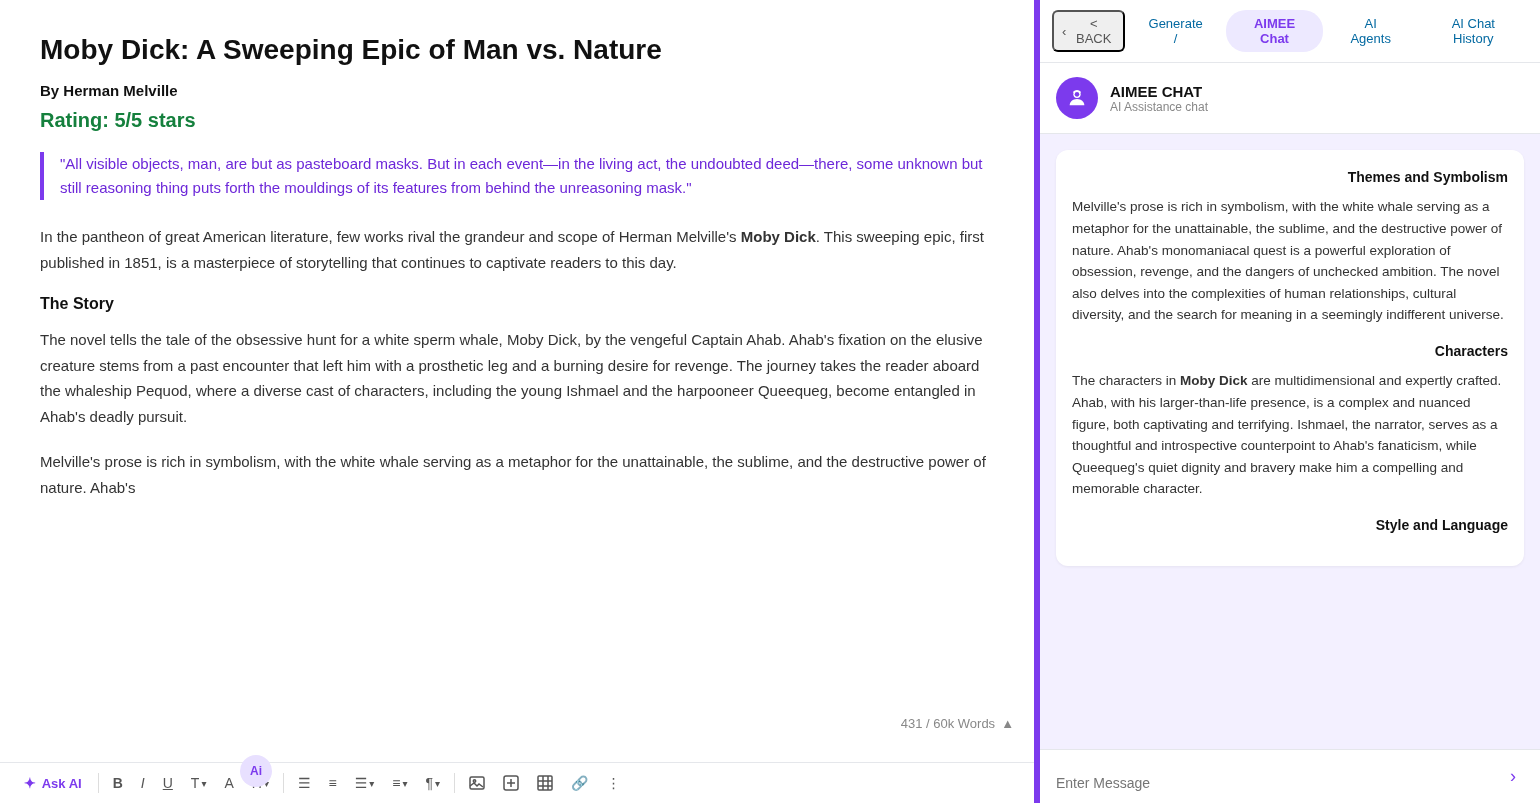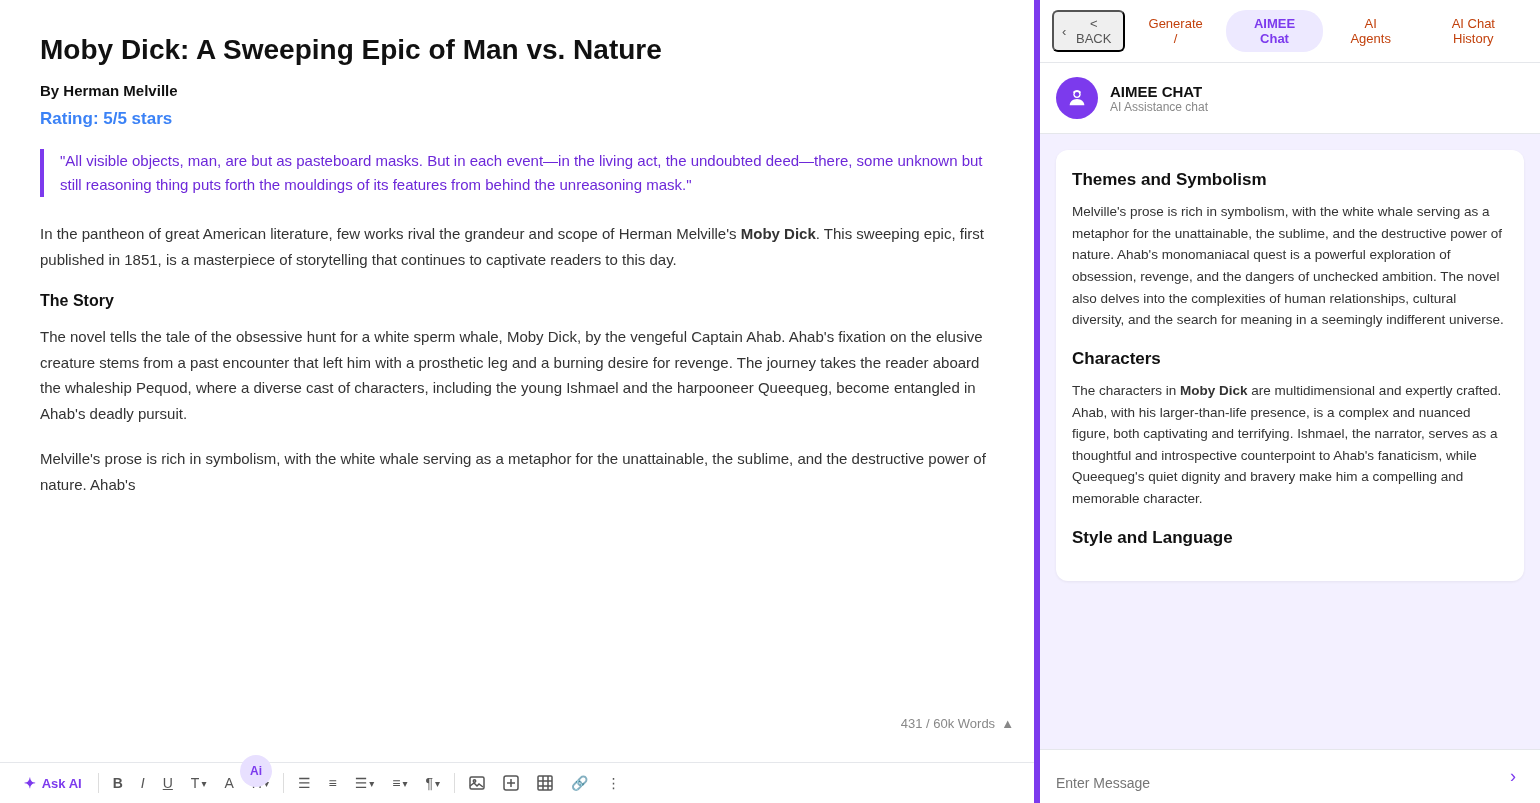--- a/index.html
+++ b/index.html
@@ -29,23 +29,23 @@
     }
 
     .article-author {
       font-size: 15px;
       font-weight: 700;
       color: #111;
       margin-bottom: 10px;
     }
 
     .article-rating {
-      font-size: 17px;
-      font-weight: 700;
-      color: #3b82f6;
+      font-size: 20px;
+      font-weight: 700;
+      color: #15803d;
       margin-bottom: 20px;
     }
 
     .blockquote {
       border-left: 4px solid #7c3aed;
       padding-left: 16px;
       margin-bottom: 24px;
     }
 
     .blockquote p {
@@ -111,21 +111,21 @@
       border-radius: 6px;
     }
 
     .nav-tab {
       padding: 6px 14px;
       border-radius: 20px;
       font-size: 13px;
       cursor: pointer;
       border: none;
       background: transparent;
-      color: #c2410c;
+      color: #0369a1;
     }
 
     .nav-tab.active {
       background: #ede9ff;
       color: #7c3aed;
       font-weight: 600;
     }
 
     
     .chat-header {
@@ -173,21 +173,22 @@
       font-size: 13.5px;
       color: #333;
       line-height: 1.6;
       box-shadow: 0 1px 3px rgba(0,0,0,0.06);
     }
 
     .ai-message .msg-section-title {
       font-weight: 700;
       color: #111;
       margin-bottom: 8px;
-      font-size: 17px;
+      font-size: 14px;
+      text-align: right;
     }
 
     .ai-message p {
       margin-bottom: 14px;
     }
 
     .ai-message p:last-child {
       margin-bottom: 0;
     }
 

